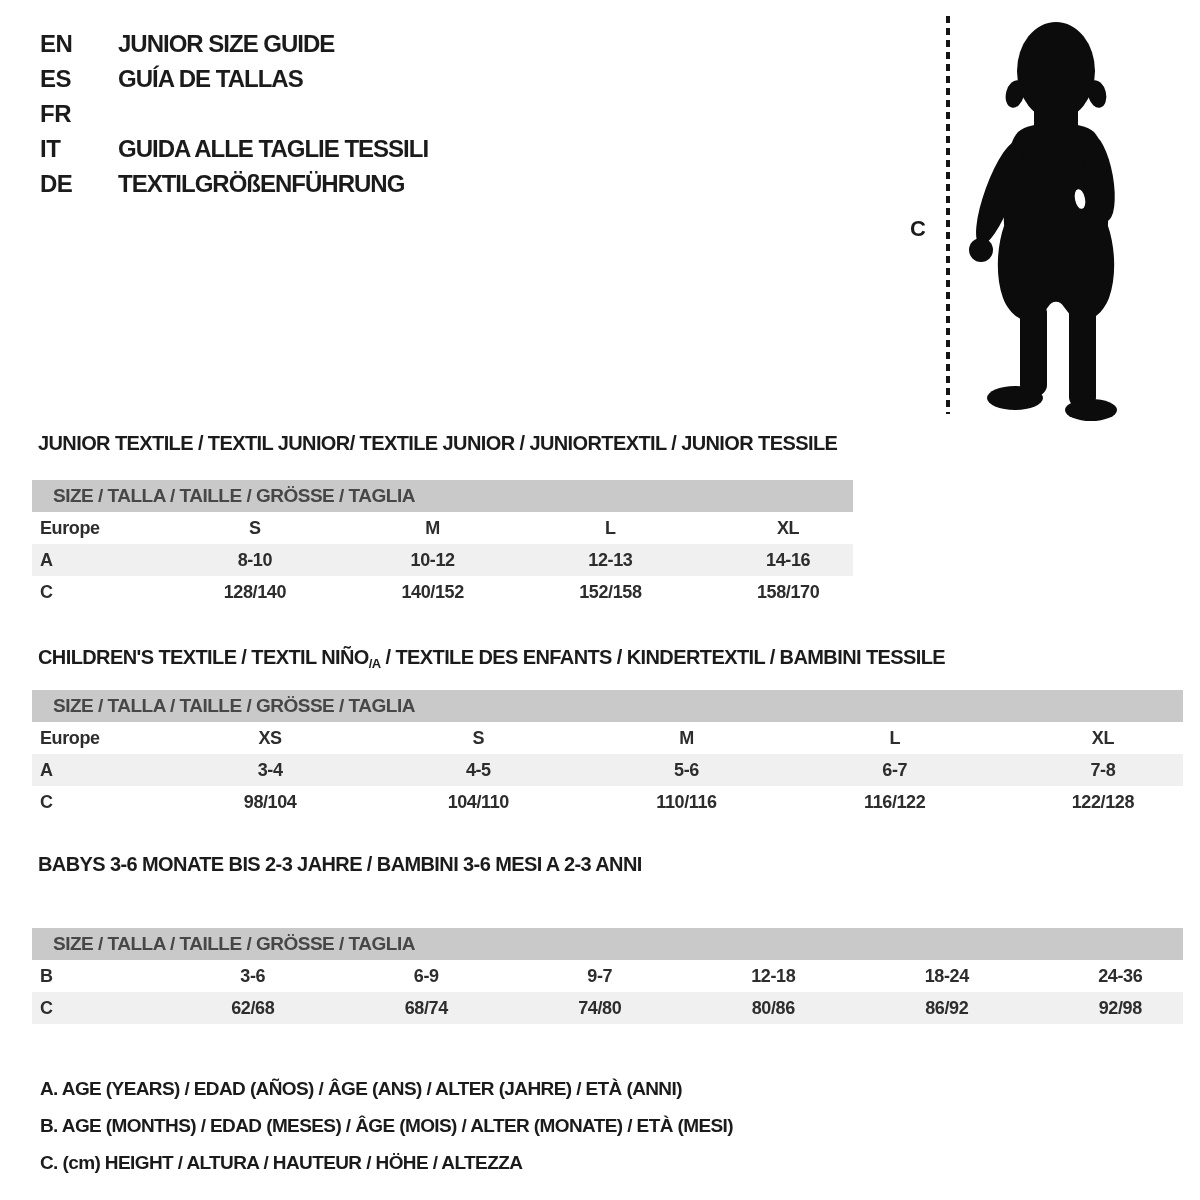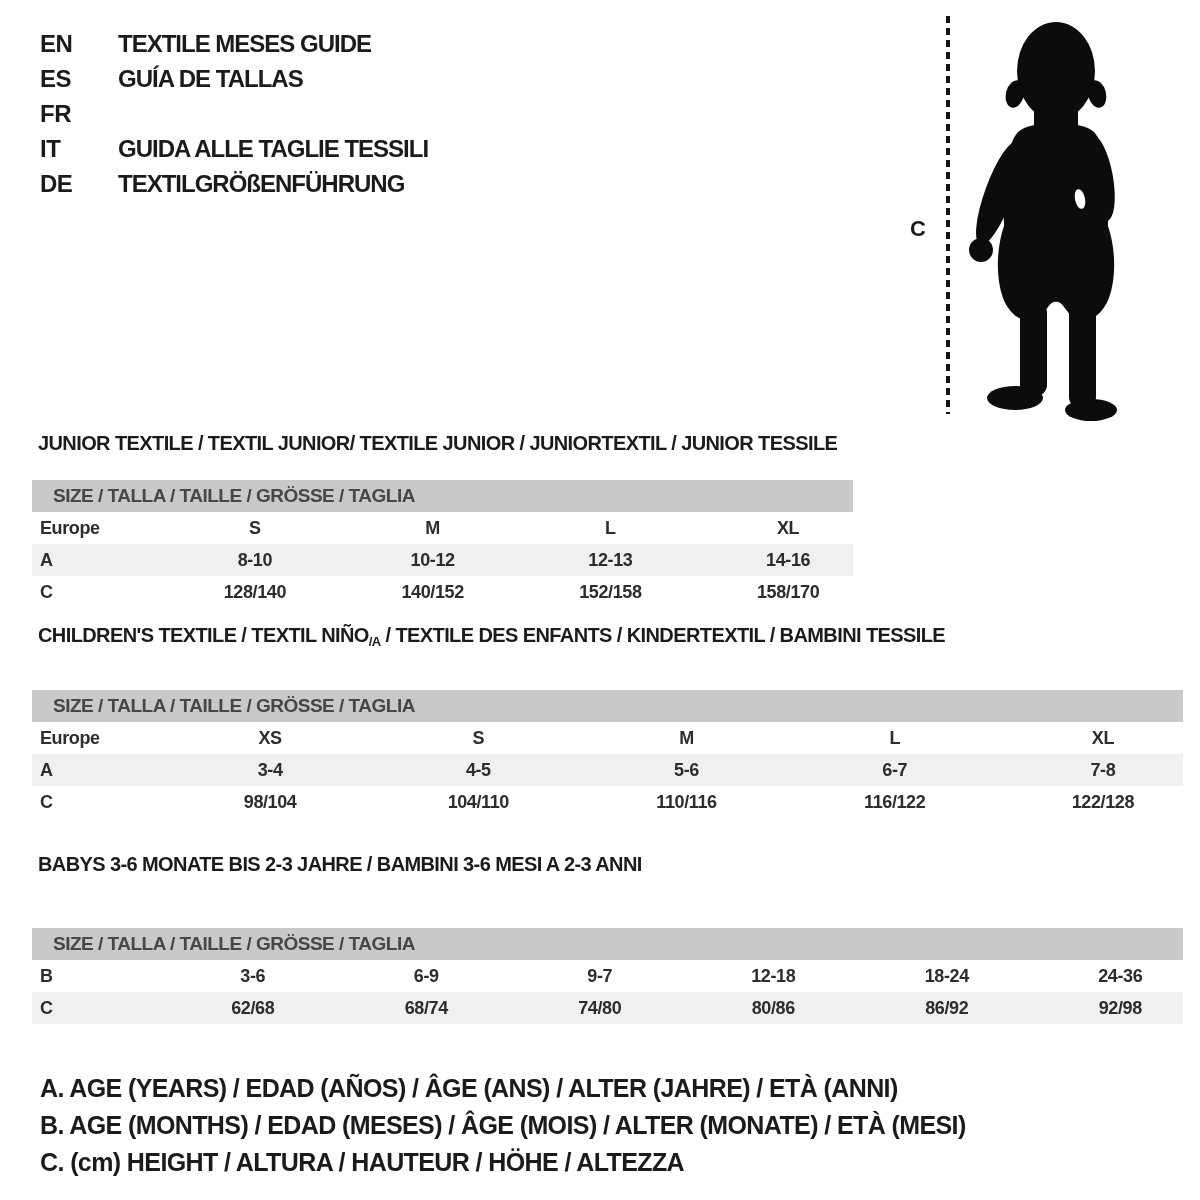--- a/index.html
+++ b/index.html
@@ -66,33 +66,33 @@
   .cols-5{grid-template-columns:110px repeat(5,1fr);}
   .cols-6{grid-template-columns:110px repeat(6,1fr);}
   .row-label{padding-left:8px;text-align:left;font-weight:600;}
   .cell{text-align:center;font-weight:600;}
   .w-junior{width:821px;}
   .w-wide{width:1151px;}
   .title-2line{line-height:37px;}
   
   .legend{position:absolute;left:40px;top:1070px;}
   .legend-line{
-    font-size:25px;font-weight:bold;letter-spacing:-0.6px;
+    font-size:19px;font-weight:bold;letter-spacing:-0.6px;
     line-height:37px;white-space:nowrap;
   }
 </style>
 </head>
 <body>
 
 <div class="page">
 
   <div class="lang-list">
     <div class="lang-row">
       <span class="lang-code">EN</span>
-      <span class="lang-label">TEXTILE MESES GUIDE</span>
+      <span class="lang-label">JUNIOR SIZE GUIDE</span>
     </div>
     <div class="lang-row">
       <span class="lang-code">ES</span>
       <span class="lang-label">GUÍA DE TALLAS</span>
     </div>
     <div class="lang-row">
       <span class="lang-code">FR</span>
     </div>
     <div class="lang-row">
       <span class="lang-code">IT</span>
@@ -156,21 +156,21 @@
     </div>
     <div class="t-row cols-4">
       <span class="row-label">C</span>
       <span class="cell">128/140</span>
       <span class="cell">140/152</span>
       <span class="cell">152/158</span>
       <span class="cell">158/170</span>
     </div>
   </div>
 
-  <div class="section-title" style="top:624px;">
+  <div class="section-title" style="top:646px;">
     <span>CHILDREN'S TEXTILE / TEXTIL NIÑO</span><span class="sub">/A</span><span> / TEXTILE DES ENFANTS / KINDERTEXTIL / BAMBINI TESSILE</span>
   </div>
   <div class="size-table w-wide" style="top:690px;">
     <div class="t-header">SIZE / TALLA / TAILLE / GRÖSSE / TAGLIA</div>
     <div class="t-row cols-5">
       <span class="row-label">Europe</span>
       <span class="cell">XS</span>
       <span class="cell">S</span>
       <span class="cell">M</span>
       <span class="cell">L</span>

